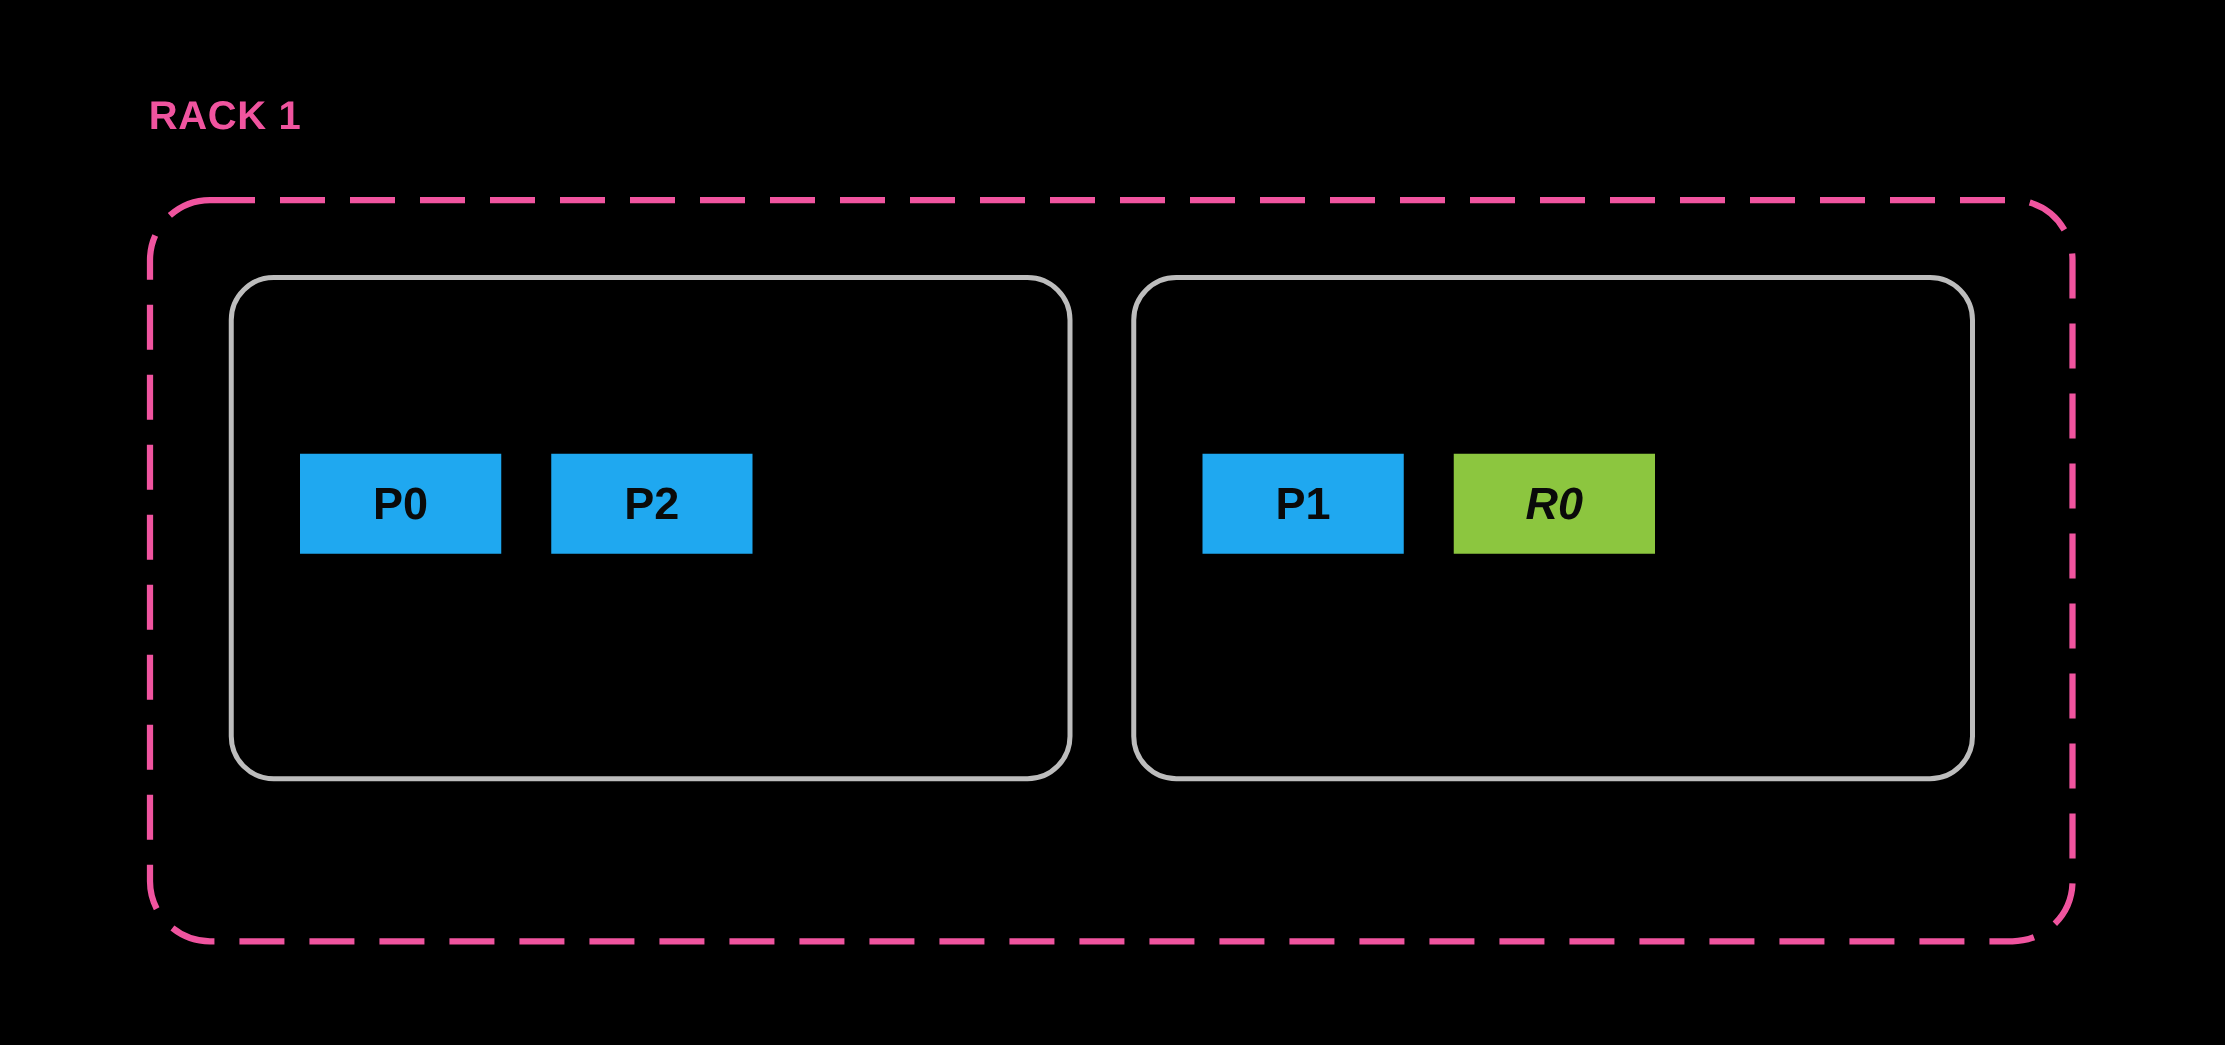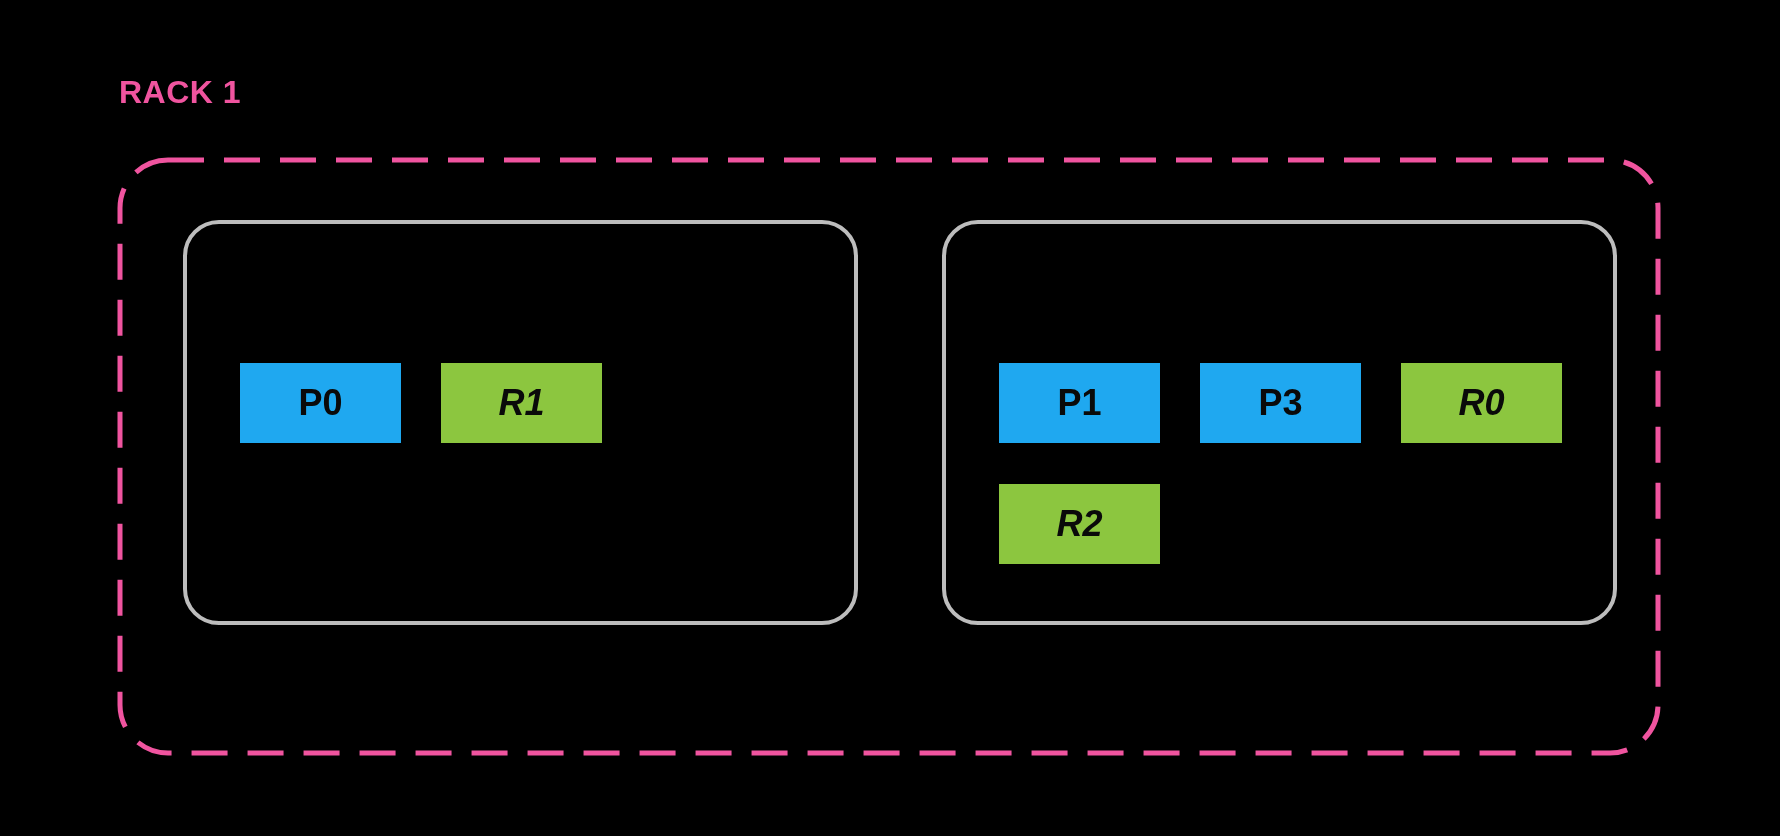--- a/index.html
+++ b/index.html
@@ -42,21 +42,21 @@
   .host-panel {
     position: absolute;
     top: 220px;
     width: 675px;
     height: 405px;
     border: 4px solid var(--gray_border, #BDBDBD);
     border-radius: 36px;
     box-sizing: border-box;
   }
   .host-panel.host-0 { left: 183px; }
-  .host-panel.host-1 { left: 942px; }
+  .host-panel.host-1 { left: 905px; }
   .chip-grid {
     position: absolute;
     left: 53px;
     top: 139px;
     display: grid;
     grid-template-columns: repeat(3, 161px);
     grid-auto-rows: 80px;
     column-gap: 40px;
     row-gap: 41px;
   }
@@ -81,26 +81,24 @@
 
   <div class="rack-label">RACK 1</div>
 
   <svg class="rack-border-svg" viewBox="0 0 1546 601" xmlns="http://www.w3.org/2000/svg">
     <rect class="rack-border-rect" x="4" y="4" width="1538" height="593" rx="48" ry="48" stroke-dasharray="36 20"></rect>
   </svg>
 
   <div class="host-panel host-0">
     <div class="chip-grid">
       <div class="chip chip--primary">P0</div>
-      <div class="chip chip--replica">R1</div>
+      <div class="chip chip--primary">P2</div>
     </div>
   </div>
 
   <div class="host-panel host-1">
     <div class="chip-grid">
       <div class="chip chip--primary">P1</div>
-      <div class="chip chip--primary">P3</div>
       <div class="chip chip--replica">R0</div>
-      <div class="chip chip--replica">R2</div>
     </div>
   </div>
 
 </div>
 
 </body></html>

